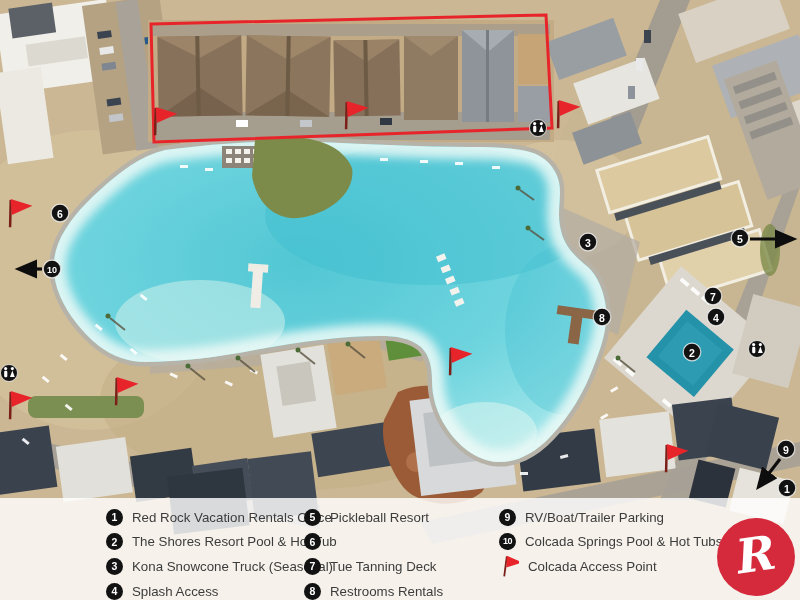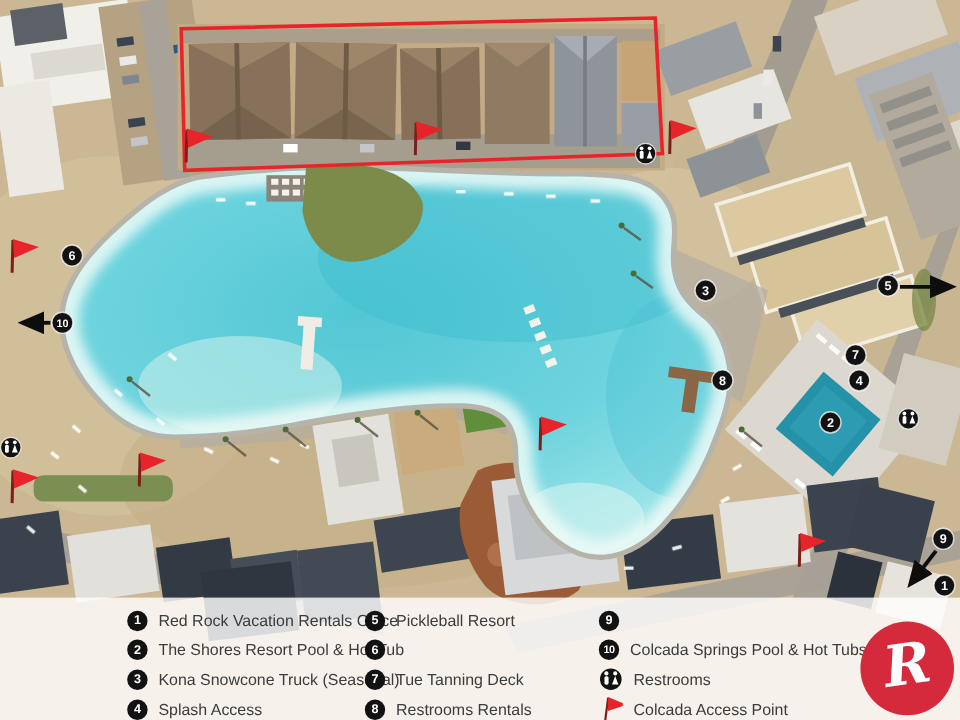--- a/index.html
+++ b/index.html
@@ -464,36 +464,25 @@
           <span class="legend-label">Tue Tanning Deck</span>
         </div>
         <div class="legend-item">
           <span class="badge">8</span>
           <span class="legend-label">Restrooms Rentals</span>
         </div>
       </div>
     <div class="legend-col" id="col-2">
         <div class="legend-item">
           <span class="badge">9</span>
+          <span class="legend-label">RV/Boat/Trailer Parking</span>
         </div>
         <div class="legend-item">
           <span class="badge small-num">10</span>
           <span class="legend-label">Colcada Springs Pool &amp; Hot Tubs</span>
-        </div>
-        <div class="legend-item">
-          <svg width="20" height="22" viewBox="-10 -11 20 22" class="icon-badge">
-            <circle cx="0" cy="0" r="9" fill="#121212"></circle>
-            <g fill="#fff" transform="scale(1.15)">
-              <circle cx="-3.2" cy="-4.2" r="1.5"></circle>
-              <circle cx="3.2" cy="-4.2" r="1.5"></circle>
-              <rect x="-4.6" y="-2.2" width="3" height="6.2" rx="1.2"></rect>
-              <polygon points="3.2,-2.4 0.9,3.8 5.5,3.8"></polygon>
-            </g>
-          </svg>
-          <span class="legend-label">Restrooms</span>
         </div>
         <div class="legend-item">
           <svg width="20" height="22" viewBox="-8 -14 22 30" class="icon-badge">
             <g>
               <line x1="0" y1="-12" x2="-3.5" y2="15" stroke="#7a2018" stroke-width="2.5"></line>
               <polygon points="0,-13 21,-4 -0.5,3" fill="#e8242b"></polygon>
             </g>
           </svg>
           <span class="legend-label">Colcada Access Point</span>
         </div>

